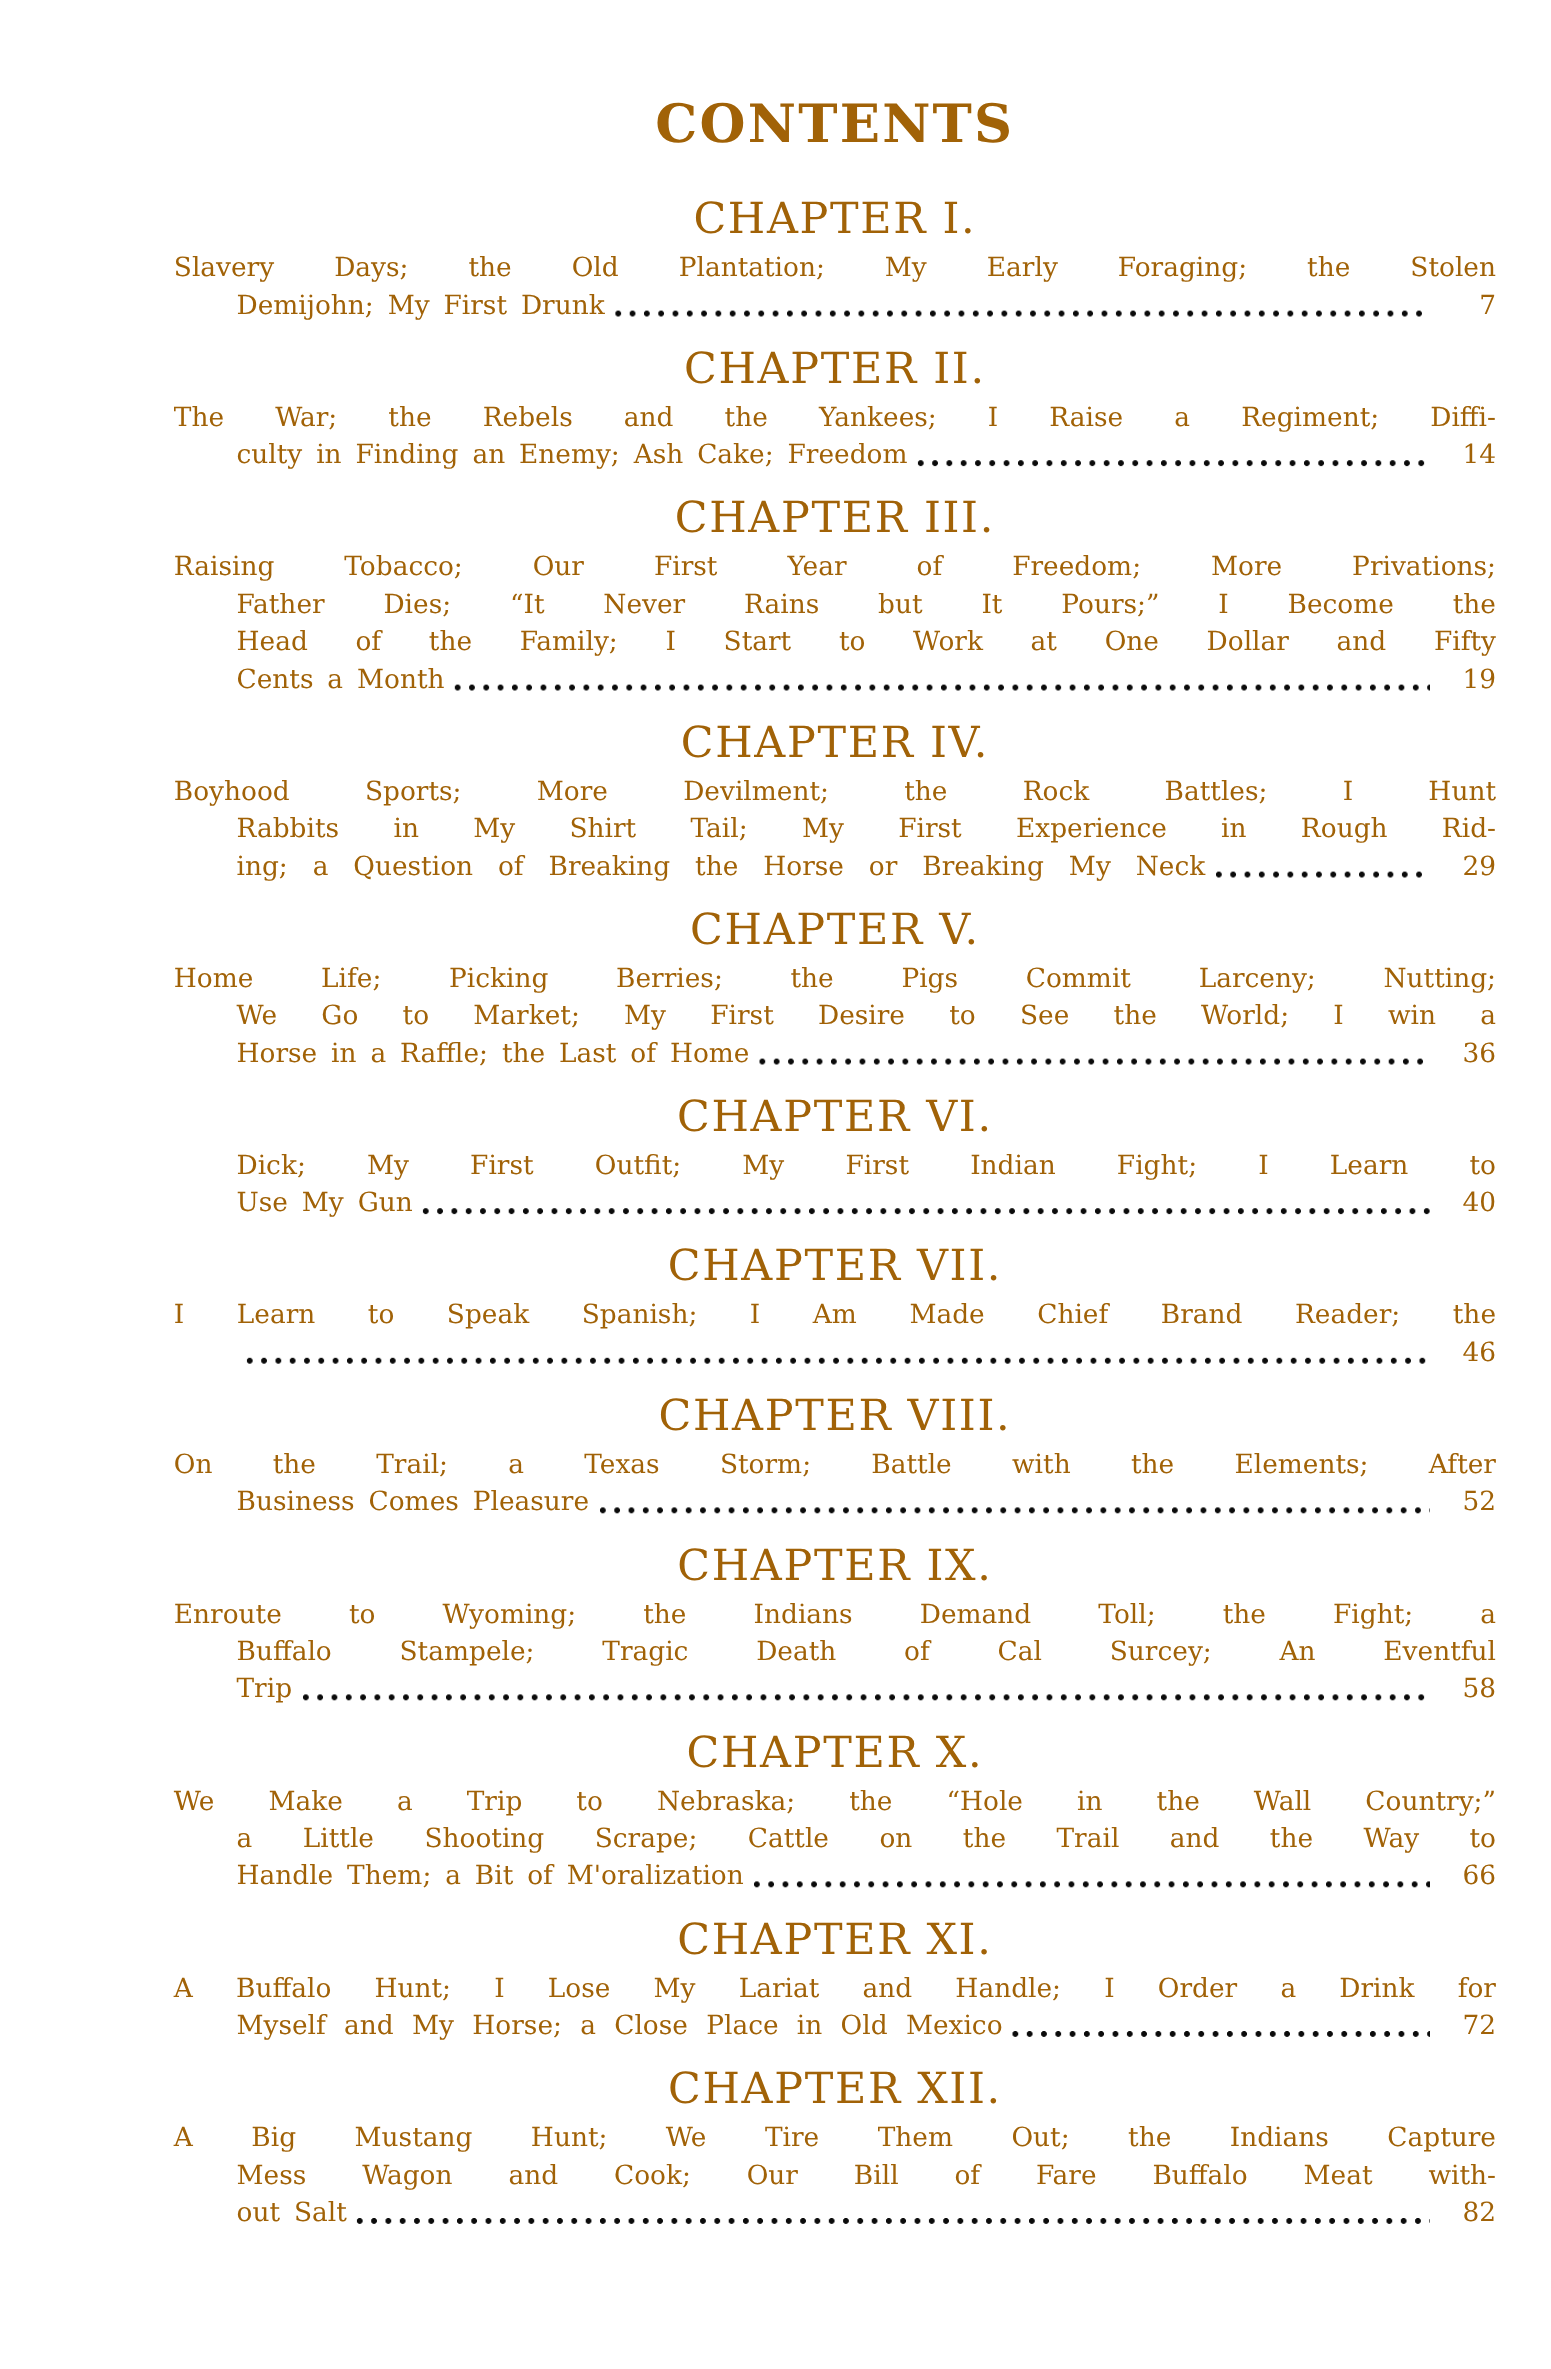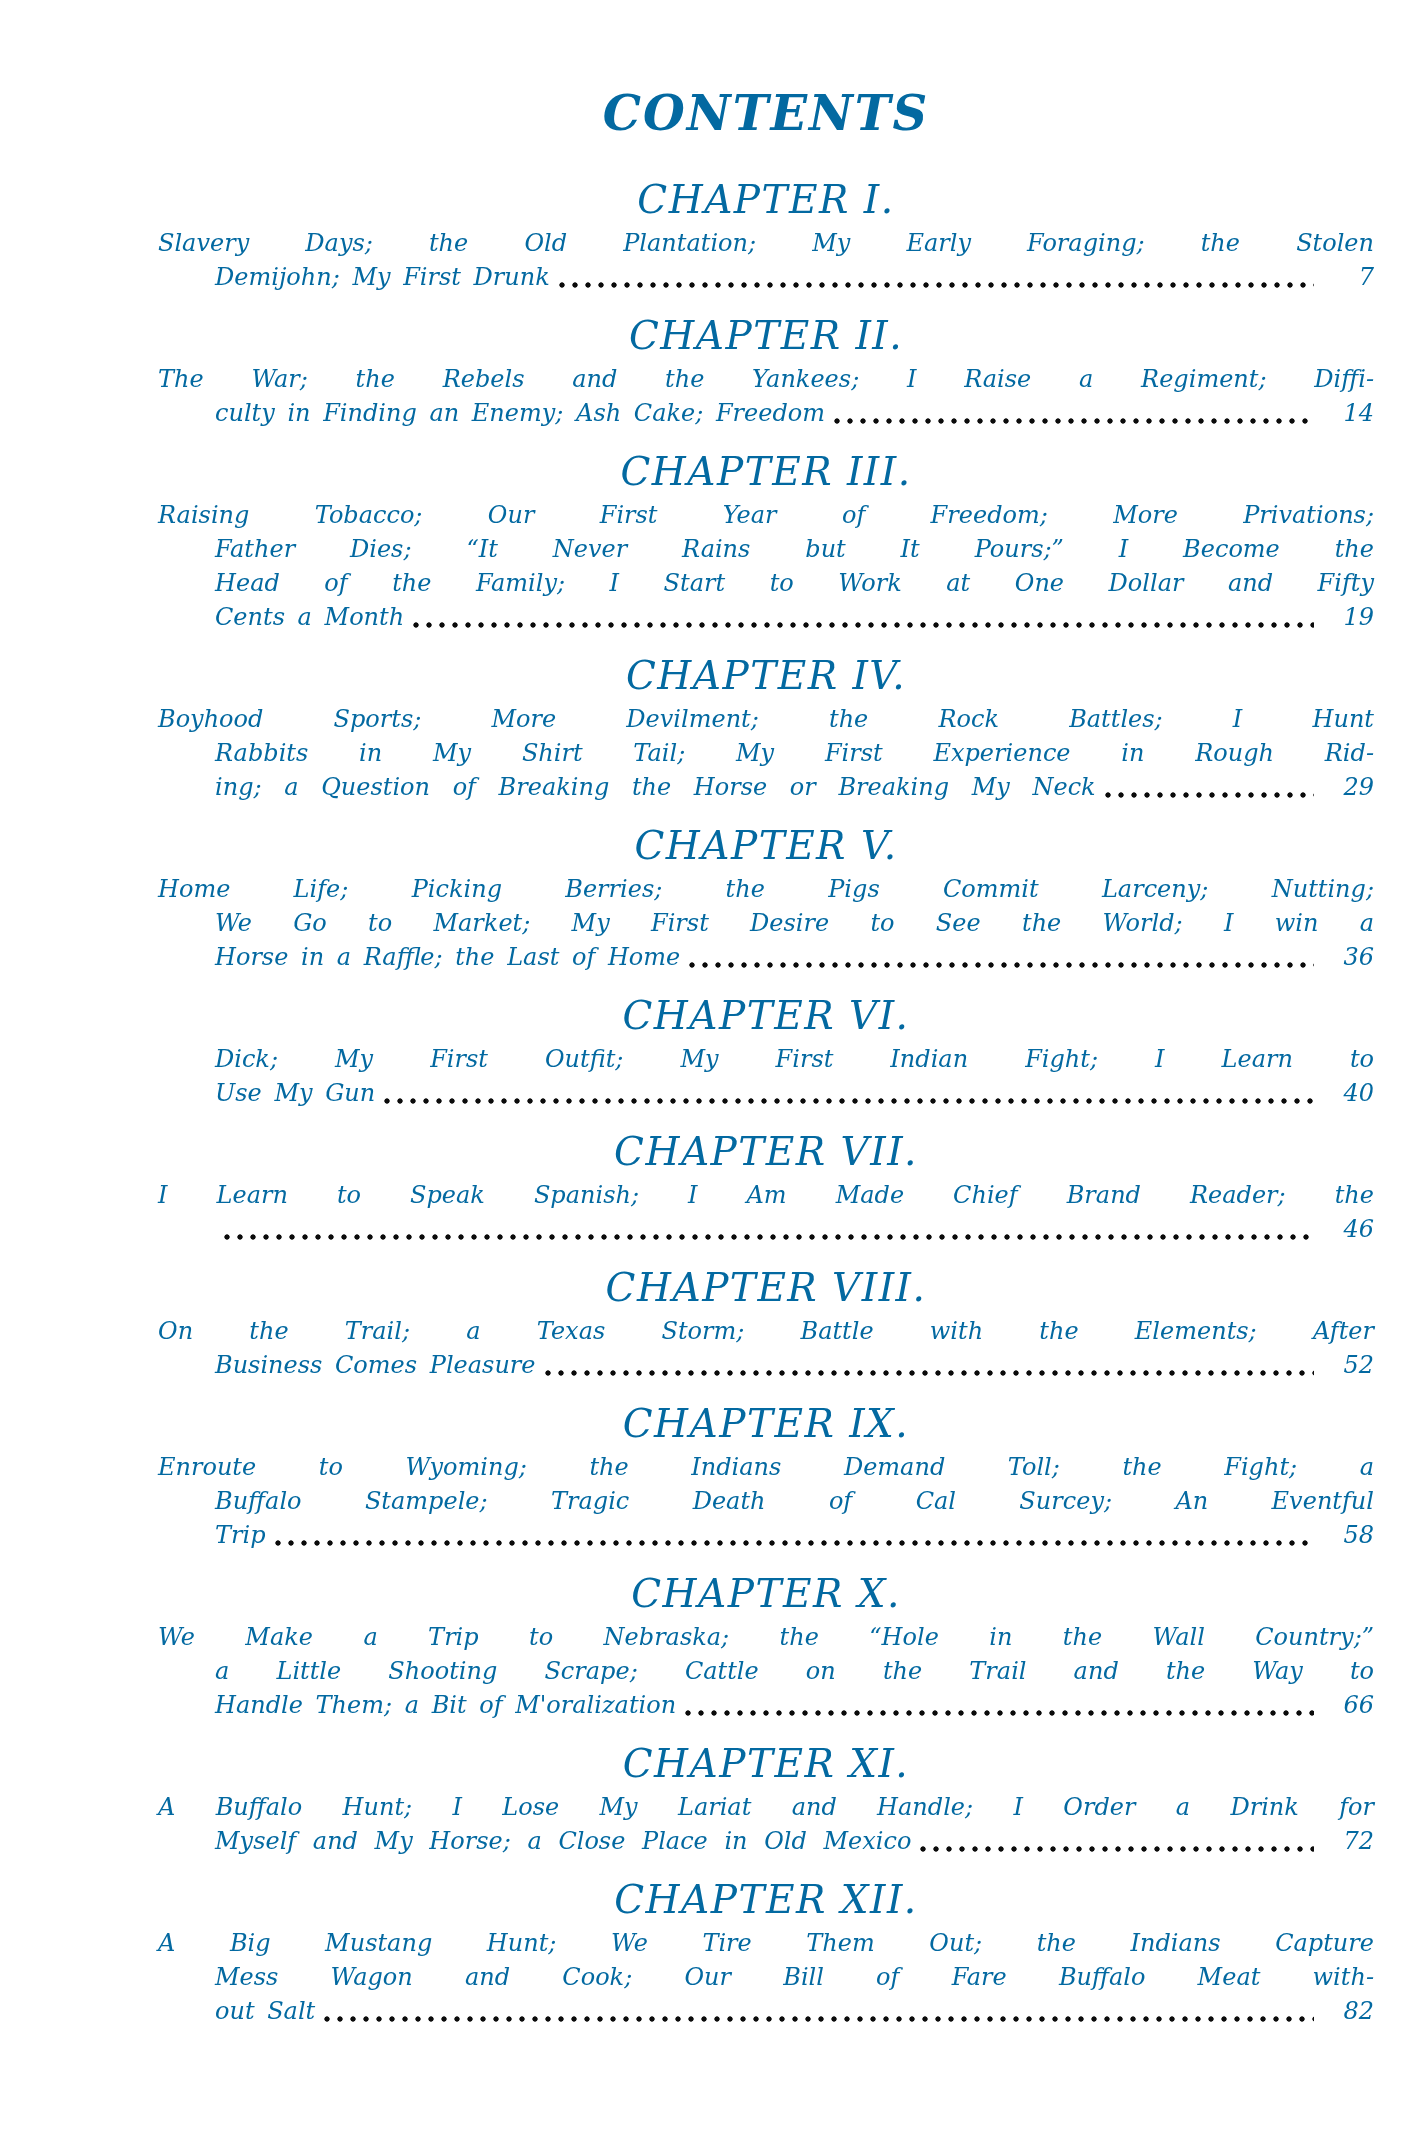--- a/index.html
+++ b/index.html
@@ -2,25 +2,24 @@
 <html><head>
 <meta charset="utf-8">
 <style>
   html, body { margin: 0; padding: 0; background: #ffffff; }
   .page {
     position: relative;
     width: 1410px;
     height: 2154px;
     box-sizing: border-box;
     background: #ffffff;
-    color: #0369a1;
+    color: #a16207;
     font-family: "DejaVu Serif", "Liberation Serif", serif;
-    padding: 88px 36px 0 158px;
+    padding: 88px 50px 0 158px;
     overflow: hidden;
-    font-style: italic;
   }
   .title {
     margin: 0 0 44px 0;
     font-size: 48px;
     line-height: 50px;
     font-weight: 700;
     letter-spacing: 2px;
     text-align: center;
   }
   .chapter { margin: 0 0 24px 0; }

